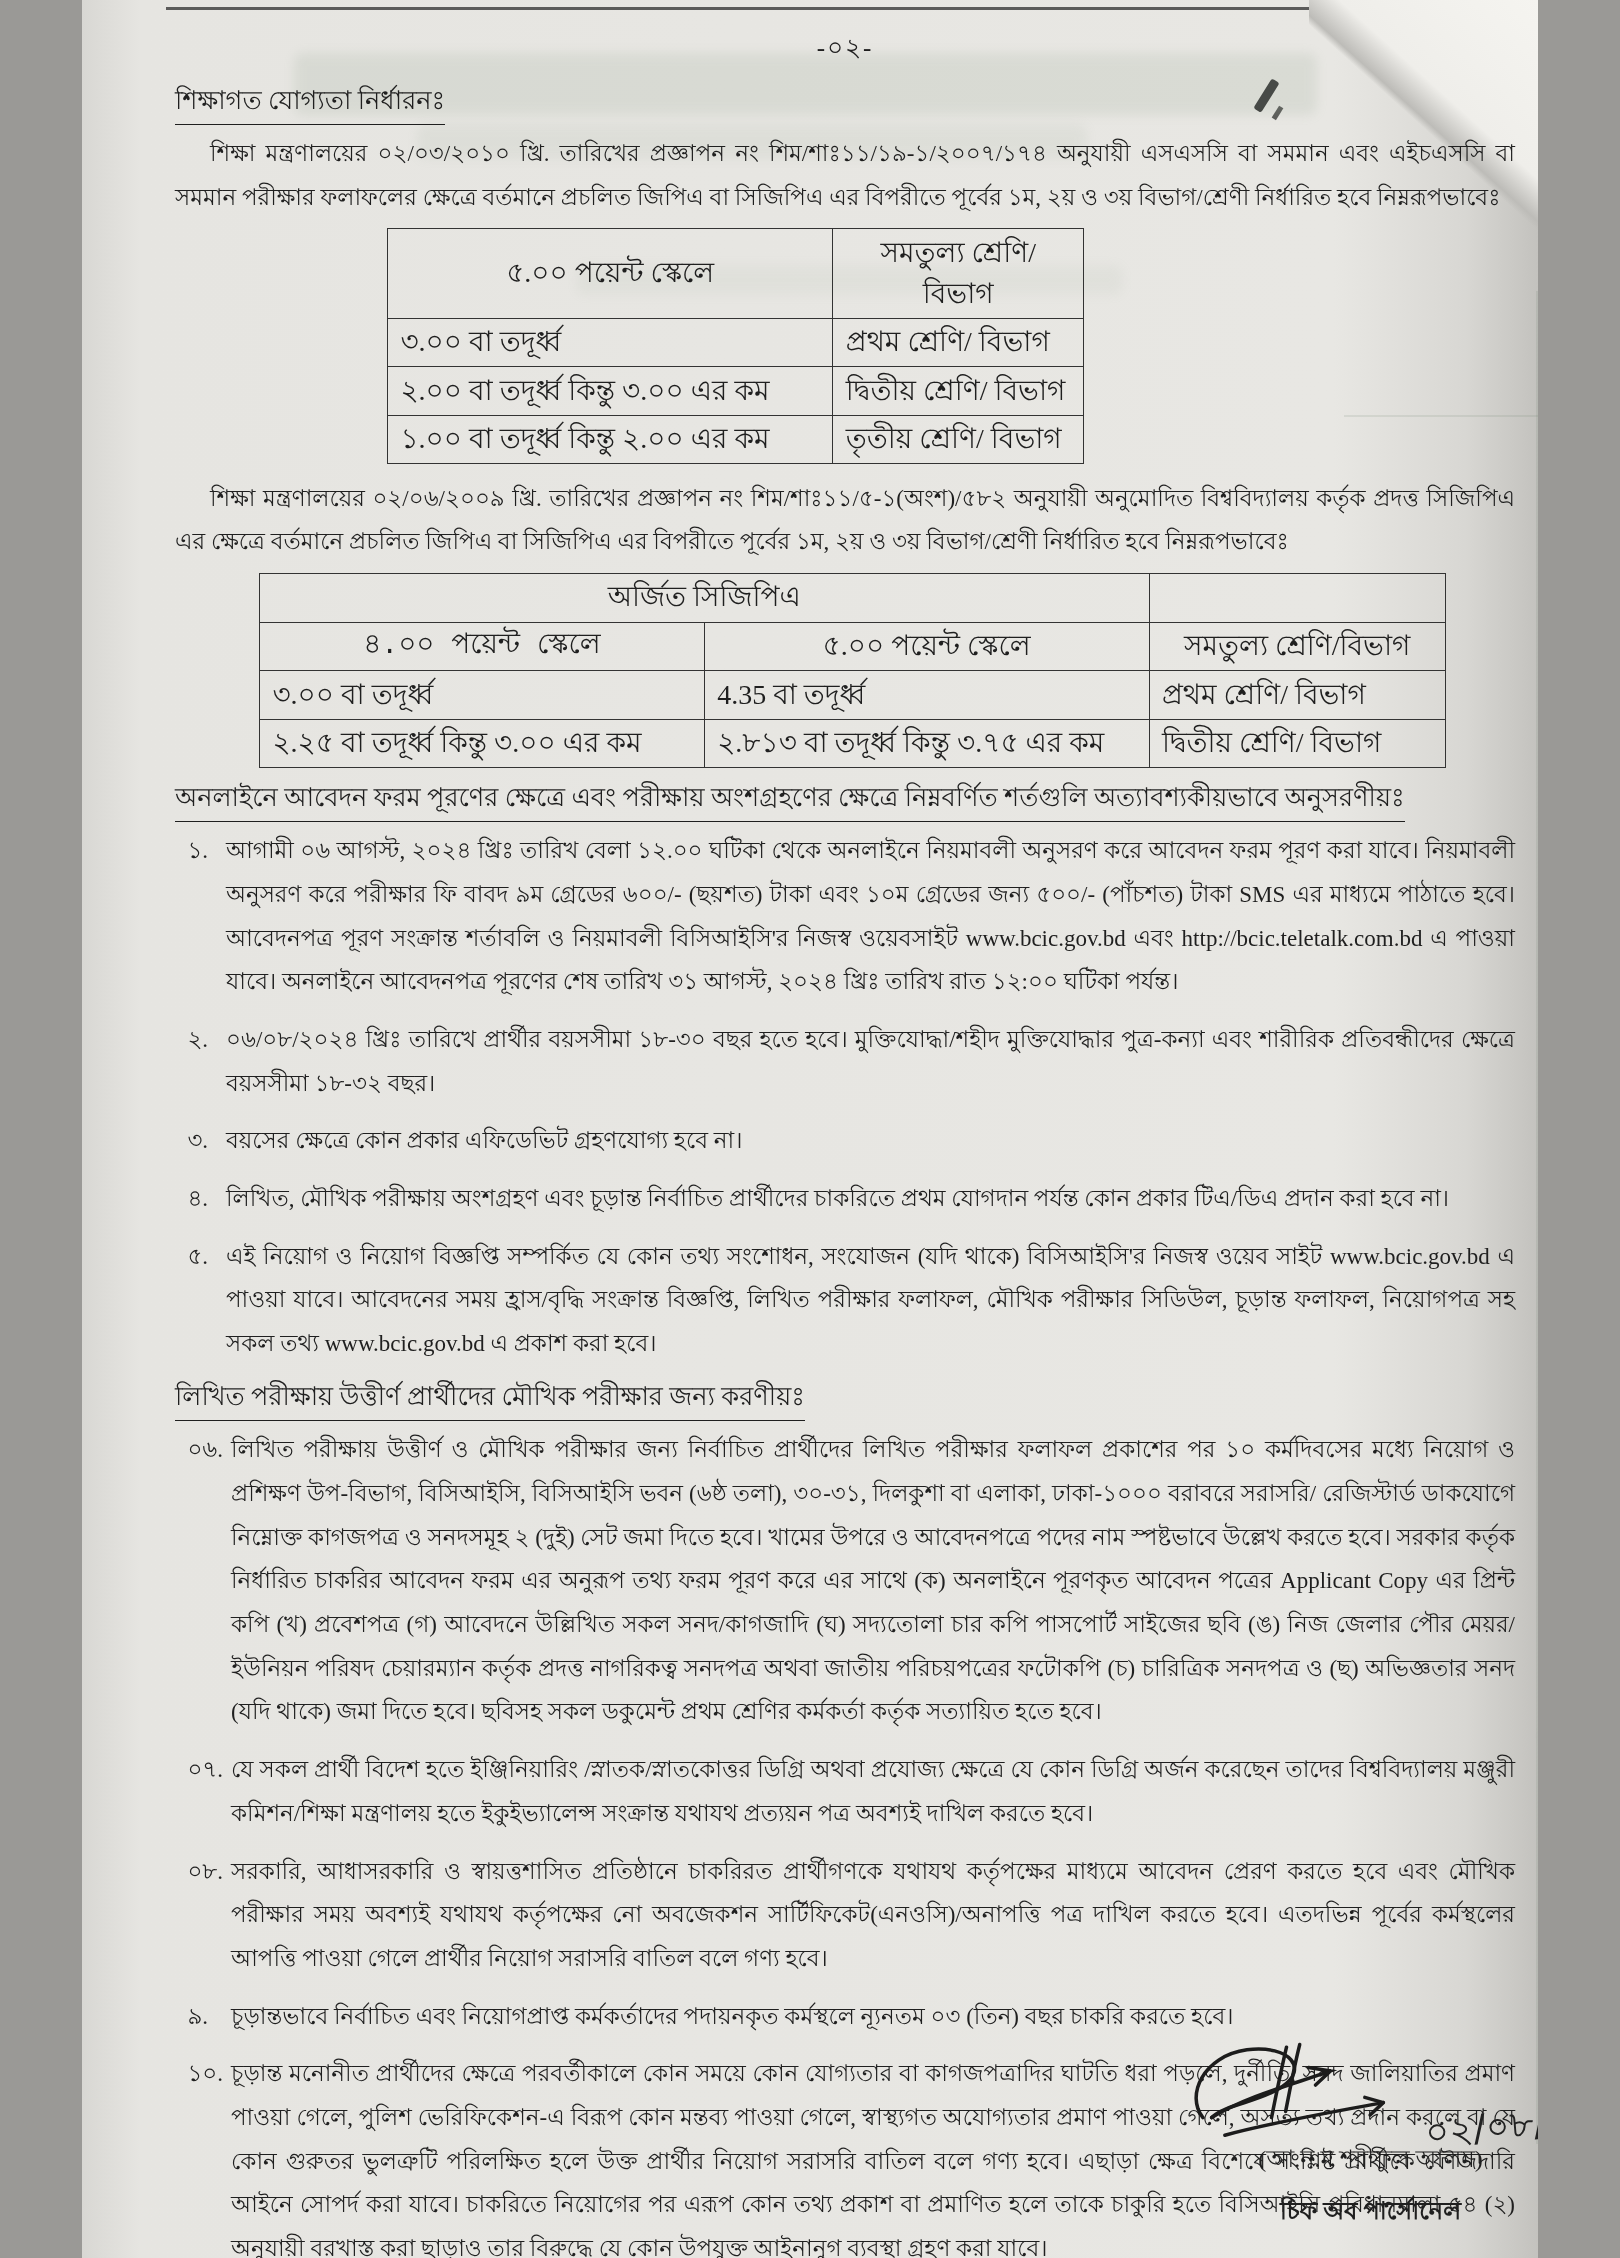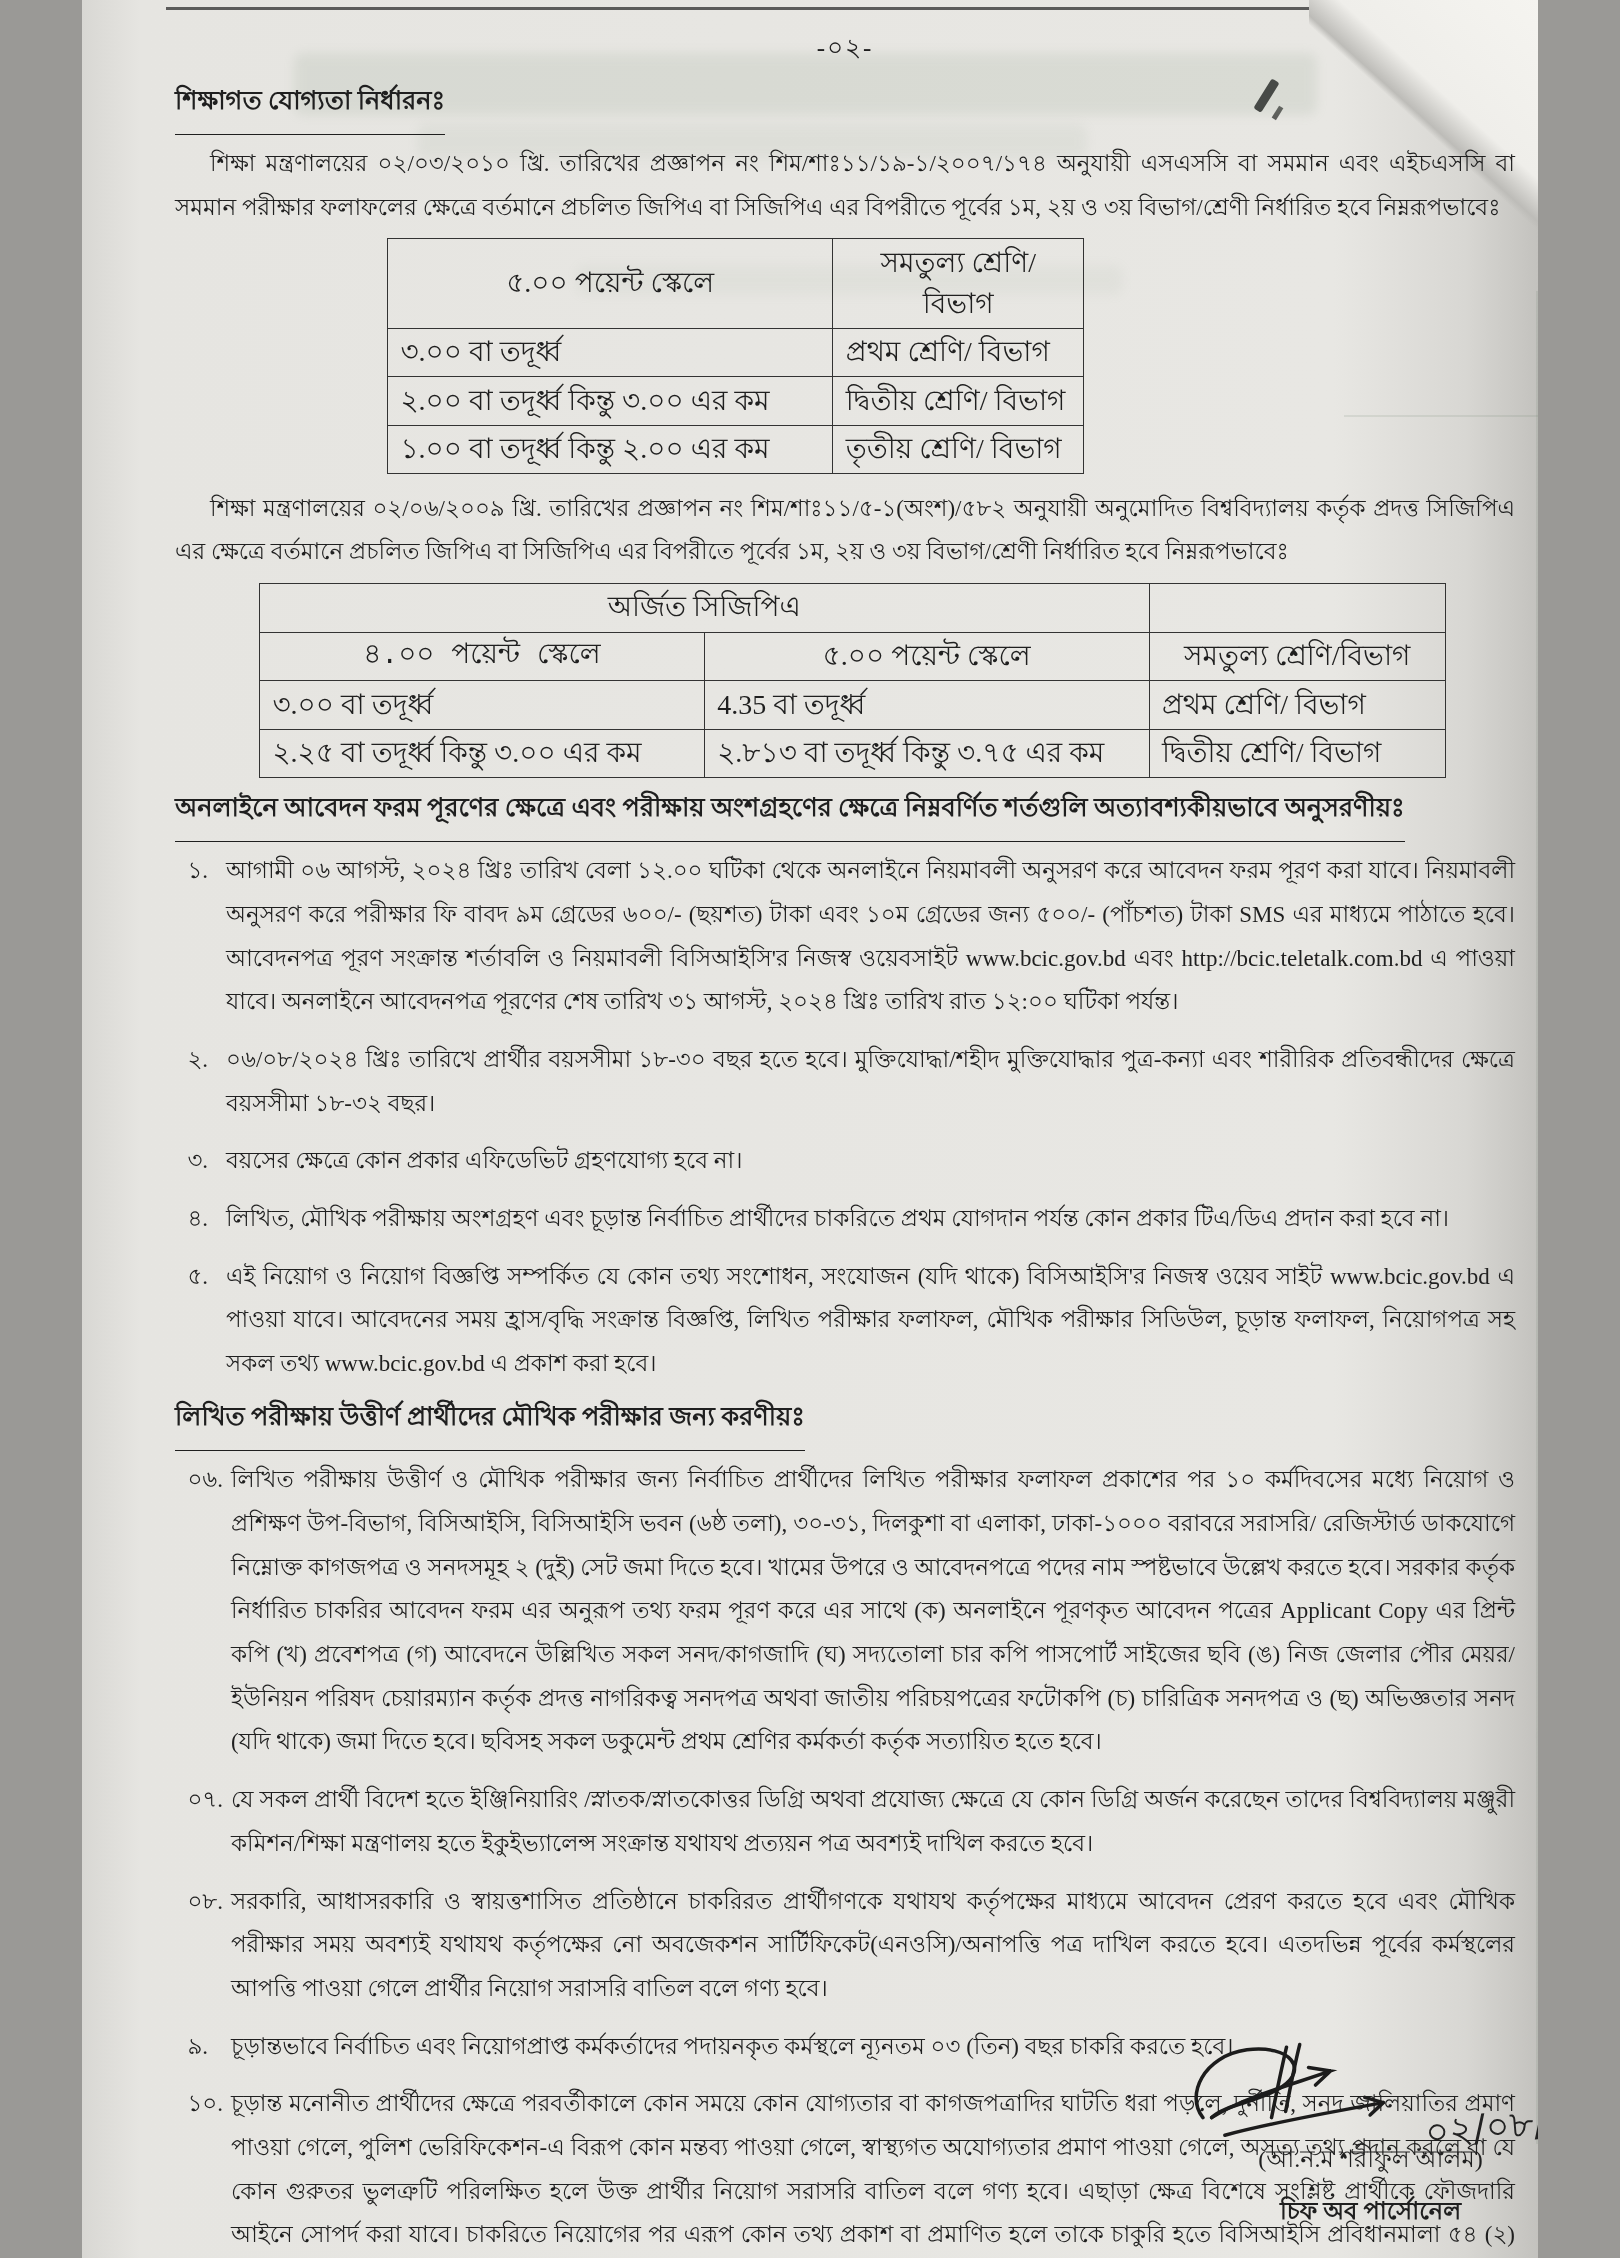--- a/index.html
+++ b/index.html
@@ -37,22 +37,22 @@
   .gl1{top:291px;left:1454px;width:1.8px;height:1853px;}
   .gl2{top:291px;left:1560px;width:1.8px;height:1809px;}
   .gl3{top:415px;left:1262px;width:291px;height:1.8px;}
   .gl4{top:794px;left:1464px;width:97px;height:14px;filter:blur(3.5px);opacity:.18;background:#7d8c7a;}
   .gl5{top:1041px;left:1464px;width:97px;height:14px;filter:blur(3.5px);opacity:.16;background:#7d8c7a;}
   .gl6{top:1729px;left:1460px;width:106px;height:14px;filter:blur(3.5px);opacity:.16;background:#7d8c7a;}
   
   .content{position:relative;padding:26.5px 23px 0 93px;}
   .page-num{text-align:center;font-size:25px;letter-spacing:1.8px;margin:1.8px 0 12.4px 0;}
   h2.sec{
-    font-size:25.6px;font-weight:bold;margin:8.8px 0 7px 0;
-    display:table;border-bottom:1.8px solid #1f1f1f;padding-bottom:16px;line-height:1.35;
+    font-size:25.6px;font-weight:normal;margin:8.8px 0 7px 0;
+    display:table;border-bottom:1.8px solid #1f1f1f;padding-bottom:6px;line-height:1.35;
   }
   p.body{
     font-size:23px;line-height:1.9;text-align:justify;margin:3.5px 0 5.3px 0;text-indent:35px;
   }
   table.grid{border-collapse:collapse;font-size:28px;}
   table.grid td{border:1.8px solid #333;padding:3.5px 12.4px;line-height:1.45;height:35px;}
   .t1{width:697px;margin:8.8px 0 12.4px 212px;}
   .t1 .c1{width:64%;}
   .t2{width:1187px;margin:8.8px 0 12.4px 84px;border-radius:23px;}
   .t2 .c1{width:37.5%;font-family:Liberation Mono, monospace;} .t2 .c2{width:37.5%;} .t2 .c3{width:25%;}

